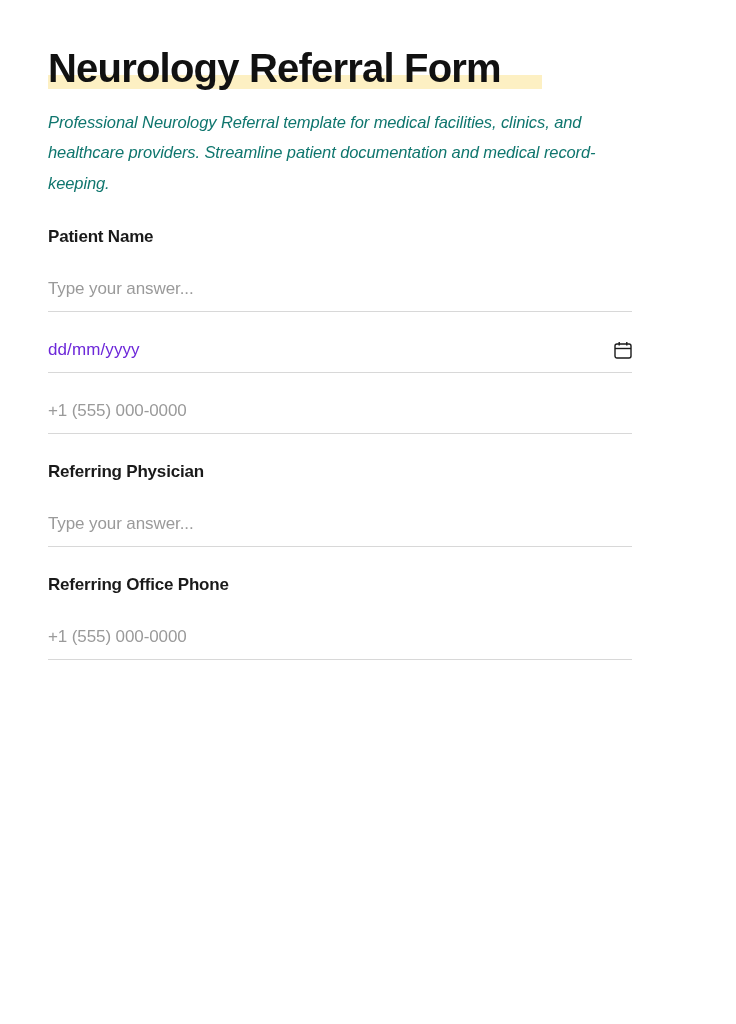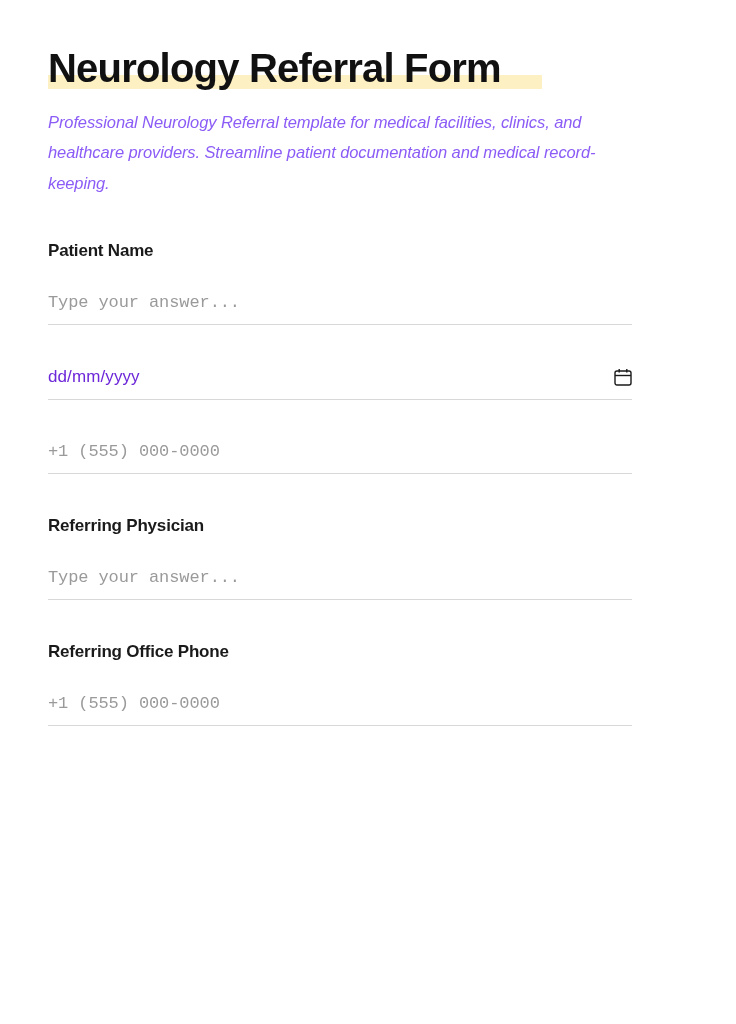--- a/index.html
+++ b/index.html
@@ -40,47 +40,47 @@
     height: 14px;
     width: 494px;
     background: #fdf0c3;
     z-index: 0;
   }
   .form-desc {
     margin: 16px 0 0 0;
     font-size: 16.5px;
     line-height: 1.86;
     font-style: italic;
-    color: #8b5cf6;
+    color: #0f766e;
     letter-spacing: -0.1px;
     max-width: 644px;
   }
   .field {
-    margin-top: 42px;
+    margin-top: 28px;
   }
   .field:first-of-type { margin-top: 50px; }
   .field-label {
     font-size: 17px;
     font-weight: 700;
     color: #1a1a1a;
     letter-spacing: -0.2px;
     margin-bottom: 32px;
   }
   .field-input-row {
     position: relative;
     display: flex;
     align-items: center;
     border-bottom: 1px solid #d8d8d8;
     padding-bottom: 12px;
   }
   .field-input {
     border: none;
     outline: none;
     background: transparent;
-    font-family: Liberation Mono, monospace;
+    font-family: Liberation Sans, sans-serif;
     font-size: 17px;
     color: #2b2b2b;
     width: 100%;
     padding: 0;
     letter-spacing: -0.1px;
   }
   .field-input::placeholder {
     color: #9a9a9a;
     opacity: 1;
   }

